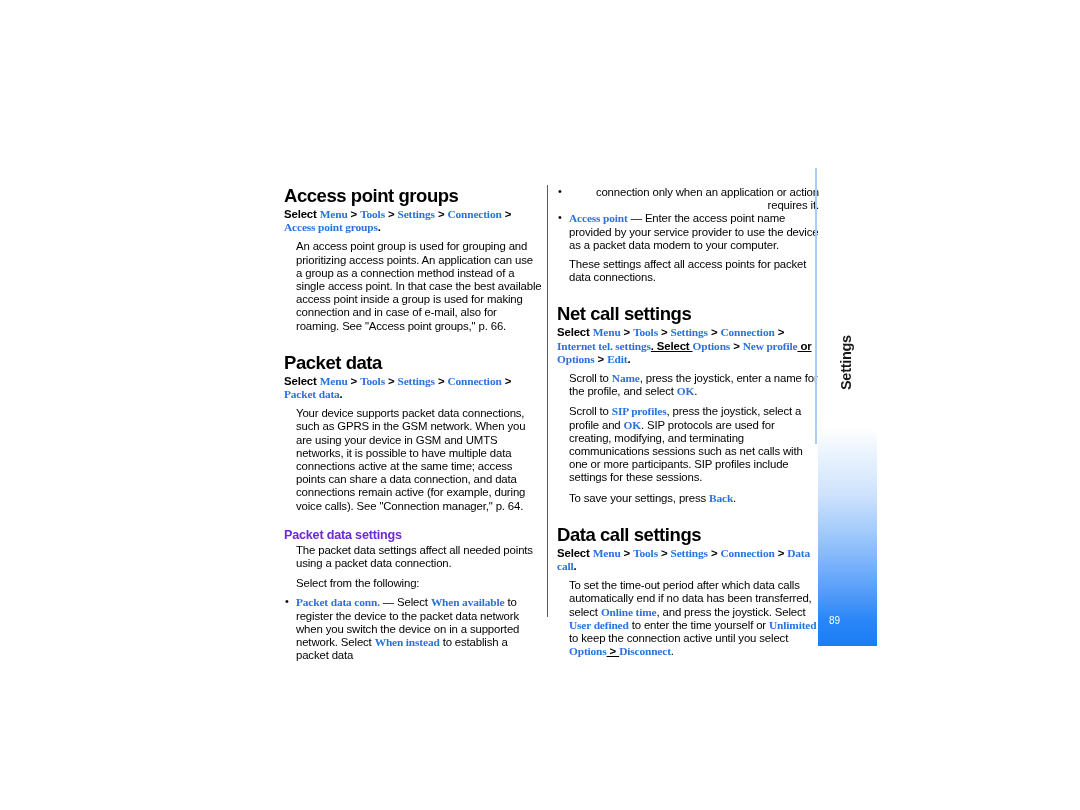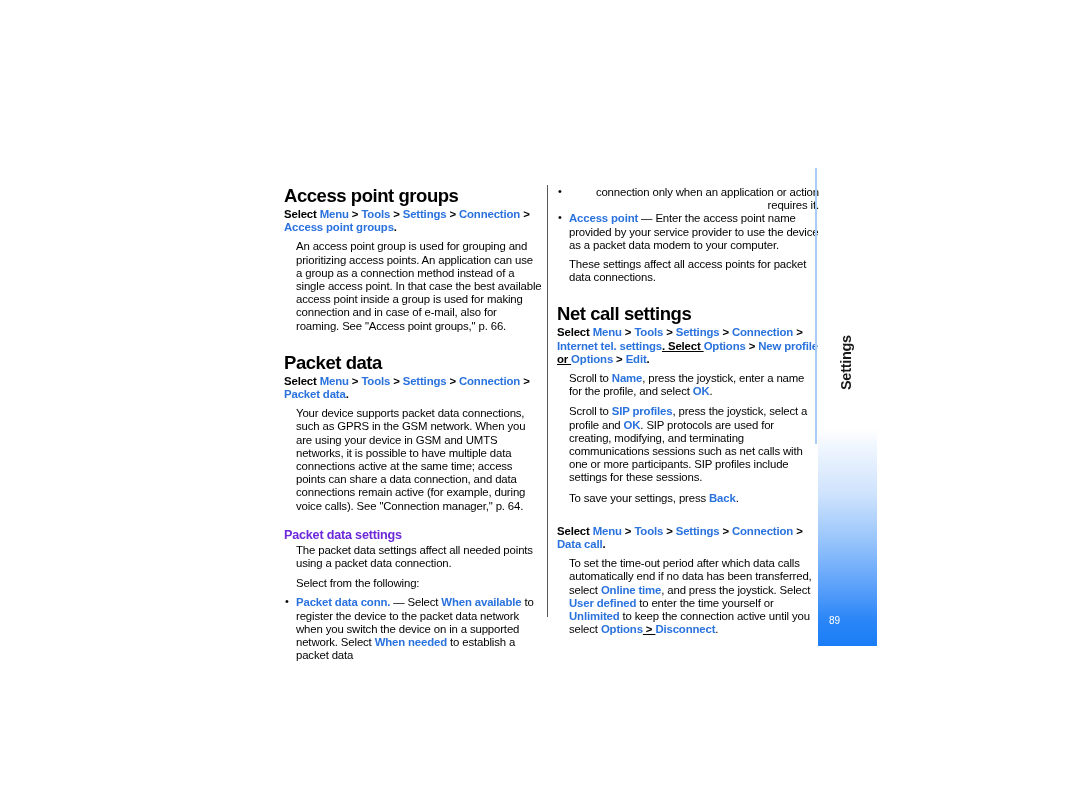--- a/index.html
+++ b/index.html
@@ -68,20 +68,21 @@
   }
   p.path {
     margin: 0 0 6px 0;
     font-weight: bold;
   }
   p.path .sep { font-weight: bold; color: #000; }
   p.tight { margin-bottom: 6px; }
   .lnk {
     color: #2a72dd;
     font-weight: bold;
+    font-family: Liberation Serif, serif;
   }
   .bold { font-weight: bold; text-decoration: underline; }
 
   ul.bullets {
     list-style: none;
     margin: 0 0 6px 0;
     padding: 0;
   }
   ul.bullets li {
     position: relative;
@@ -181,21 +182,21 @@
 
     <div class="spacer-md"></div>
 
     <h2 class="sub-title">Packet data settings</h2>
 
     <p class="para">The packet data settings affect all needed points using a packet data connection.</p>
 
     <p class="para tight">Select from the following:</p>
 
     <ul class="bullets">
-      <li><span class="lnk">Packet data conn.</span><span> — Select </span><span class="lnk">When available</span><span> to register the device to the packet data network when you switch the device on in a supported network. Select </span><span class="lnk">When needed</span><span> to establish a packet data</span></li>
+      <li><span class="lnk">Packet data conn.</span><span> — Select </span><span class="lnk">When available</span><span> to register the device to the packet data network when you switch the device on in a supported network. Select </span><span class="lnk">When instead</span><span> to establish a packet data</span></li>
     </ul>
 
   </div>
 
   <div class="col" id="col-right">
 
     <ul class="bullets">
       <li style="padding-left:12px; list-style:none;text-align:right;">
         
         <span>connection only when an application or action requires it.</span>
@@ -212,20 +213,21 @@
     <p class="path"><span>Select </span><span class="lnk">Menu</span><span class="sep"> &gt; </span><span class="lnk">Tools</span><span class="sep"> &gt; </span><span class="lnk">Settings</span><span class="sep"> &gt; </span><span class="lnk">Connection</span><span class="sep"> &gt; </span><span class="lnk">Internet tel. settings</span><span class="bold">. Select </span><span class="lnk">Options</span><span class="sep"> &gt; </span><span class="lnk">New profile</span><span class="bold"> or </span><span class="lnk">Options</span><span class="sep"> &gt; </span><span class="lnk">Edit</span><span>.</span></p>
 
     <p class="para"><span>Scroll to </span><span class="lnk">Name</span><span>, press the joystick, enter a name for the profile, and select </span><span class="lnk">OK</span><span>.</span></p>
 
     <p class="para"><span>Scroll to </span><span class="lnk">SIP profiles</span><span>, press the joystick, select a profile and </span><span class="lnk">OK</span><span>. SIP protocols are used for creating, modifying, and terminating communications sessions such as net calls with one or more participants. SIP profiles include settings for these sessions.</span></p>
 
     <p class="para"><span>To save your settings, press </span><span class="lnk">Back</span><span>.</span></p>
 
     <div class="spacer-lg"></div>
 
+    <h1 class="section-title">Data call settings</h1>
 
     <p class="path"><span>Select </span><span class="lnk">Menu</span><span class="sep"> &gt; </span><span class="lnk">Tools</span><span class="sep"> &gt; </span><span class="lnk">Settings</span><span class="sep"> &gt; </span><span class="lnk">Connection</span><span class="sep"> &gt; </span><span class="lnk">Data call</span><span>.</span></p>
 
     <p class="para"><span>To set the time-out period after which data calls automatically end if no data has been transferred, select </span><span class="lnk">Online time</span><span>, and press the joystick. Select </span><span class="lnk">User defined</span><span> to enter the time yourself or </span><span class="lnk">Unlimited</span><span> to keep the connection active until you select </span><span class="lnk">Options</span><span class="bold"> &gt; </span><span class="lnk">Disconnect</span><span>.</span></p>
 
   </div>
 
   <div id="side-tab">
     <div id="side-rule"></div>
     <div id="side-label">Settings</div>

